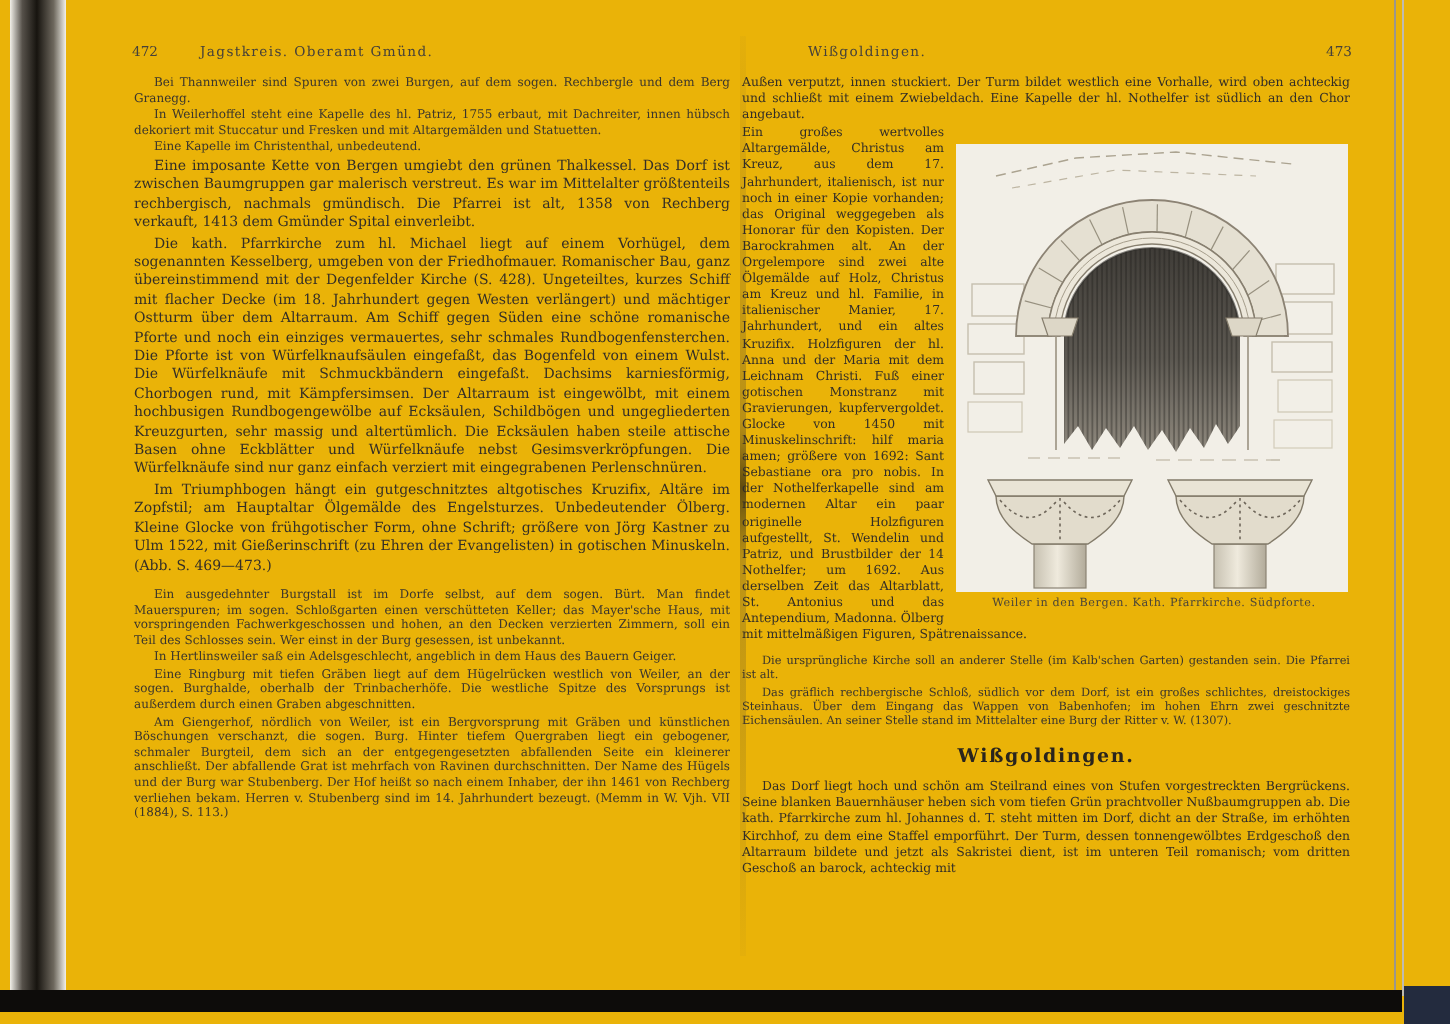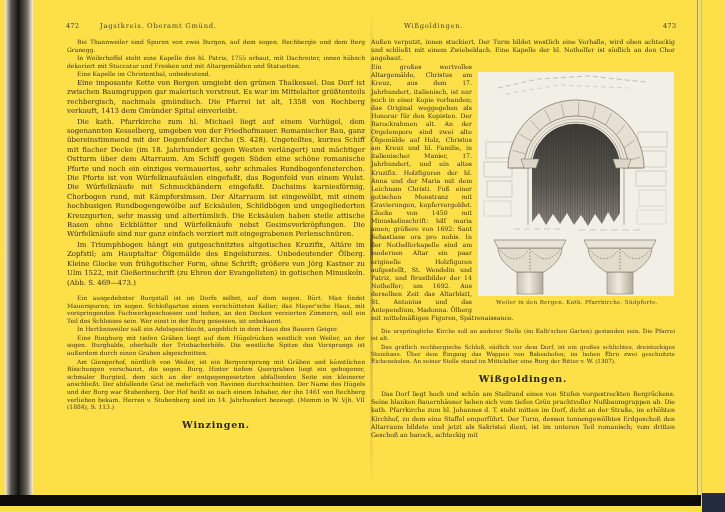--- a/index.html
+++ b/index.html
@@ -1,16 +1,16 @@
 <!DOCTYPE html>
 <html><head>
 <meta charset="utf-8">
 <style>
   html,body{margin:0;padding:0;background:#ffffff;}
-  .scan{position:relative;width:725px;height:512px;background:#fde047;overflow:hidden;
+  .scan{position:relative;width:725px;height:512px;background:#eab308;overflow:hidden;
         font-family:"DejaVu Serif","Liberation Serif",serif;}
   
   .spine-shadow{position:absolute;left:5px;top:0;bottom:14px;width:28px;
     background:linear-gradient(90deg,#f2f0e9 0%,#56514a 22%,#17140f 48%,#6e685e 78%,#f2f0e9 100%);}
   .bottom-edge{position:absolute;left:0;right:24px;bottom:6px;height:11px;background:#0d0c0a;}
   .edge-line-1{position:absolute;right:27px;top:0;bottom:14px;width:1px;background:#9b968c;}
   .edge-line-2{position:absolute;right:23px;top:0;bottom:14px;width:1px;background:#c0bbb0;}
   .corner-navy{position:absolute;right:0;bottom:0;width:23px;height:19px;background:#232b3e;}
   .gutter{position:absolute;left:370px;top:18px;bottom:34px;width:3px;
     background:linear-gradient(180deg,rgba(90,84,73,.04),rgba(70,64,54,.30) 42%,rgba(25,22,17,.65) 49%,rgba(70,64,54,.28) 57%,rgba(90,84,73,.04));}
@@ -61,21 +61,20 @@
     <p class="body ind">Die kath. Pfarrkirche zum hl. Michael liegt auf einem Vorhügel, dem sogenannten Kesselberg, umgeben von der Friedhofmauer. Romanischer Bau, ganz übereinstimmend mit der Degenfelder Kirche (S. 428). Ungeteiltes, kurzes Schiff mit flacher Decke (im 18. Jahrhundert gegen Westen verlängert) und mächtiger Ostturm über dem Altarraum. Am Schiff gegen Süden eine schöne romanische Pforte und noch ein einziges vermauertes, sehr schmales Rundbogenfensterchen. Die Pforte ist von Würfelknaufsäulen eingefaßt, das Bogenfeld von einem Wulst. Die Würfelknäufe mit Schmuckbändern eingefaßt. Dachsims karniesförmig, Chorbogen rund, mit Kämpfersimsen. Der Altarraum ist eingewölbt, mit einem hochbusigen Rundbogengewölbe auf Ecksäulen, Schildbögen und ungegliederten Kreuzgurten, sehr massig und altertümlich. Die Ecksäulen haben steile attische Basen ohne Eckblätter und Würfelknäufe nebst Gesimsverkröpfungen. Die Würfelknäufe sind nur ganz einfach verziert mit eingegrabenen Perlenschnüren.</p>
     <p class="body ind">Im Triumphbogen hängt ein gutgeschnitztes altgotisches Kruzifix, Altäre im Zopfstil; am Hauptaltar Ölgemälde des Engelsturzes. Unbedeutender Ölberg. Kleine Glocke von frühgotischer Form, ohne Schrift; größere von Jörg Kastner zu Ulm 1522, mit Gießerinschrift (zu Ehren der Evangelisten) in gotischen Minuskeln. (Abb. S. 469—473.)</p>
 
     <div class="gap"></div>
 
     <p class="petit ind">Ein ausgedehnter Burgstall ist im Dorfe selbst, auf dem sogen. Bürt. Man findet Mauerspuren; im sogen. Schloßgarten einen verschütteten Keller; das Mayer'sche Haus, mit vorspringenden Fachwerkgeschossen und hohen, an den Decken verzierten Zimmern, soll ein Teil des Schlosses sein. Wer einst in der Burg gesessen, ist unbekannt.</p>
     <p class="petit ind">In Hertlinsweiler saß ein Adelsgeschlecht, angeblich in dem Haus des Bauern Geiger.</p>
     <p class="petit ind">Eine Ringburg mit tiefen Gräben liegt auf dem Hügelrücken westlich von Weiler, an der sogen. Burghalde, oberhalb der Trinbacherhöfe. Die westliche Spitze des Vorsprungs ist außerdem durch einen Graben abgeschnitten.</p>
     <p class="petit ind">Am Giengerhof, nördlich von Weiler, ist ein Bergvorsprung mit Gräben und künstlichen Böschungen verschanzt, die sogen. Burg. Hinter tiefem Quergraben liegt ein gebogener, schmaler Burgteil, dem sich an der entgegengesetzten abfallenden Seite ein kleinerer anschließt. Der abfallende Grat ist mehrfach von Ravinen durchschnitten. Der Name des Hügels und der Burg war Stubenberg. Der Hof heißt so nach einem Inhaber, der ihn 1461 von Rechberg verliehen bekam. Herren v. Stubenberg sind im 14. Jahrhundert bezeugt. (Memm in W. Vjh. VII (1884), S. 113.)</p>
 
-    <div class="heading">Winzingen.</div>
 
   </div>
 
   <div class="page page-right">
     <div class="running-head">
       <span class="rh-side"></span>
       <span class="rh-center">Wißgoldingen.</span>
       <span class="rh-side rh-right">473</span>
     </div>
 

